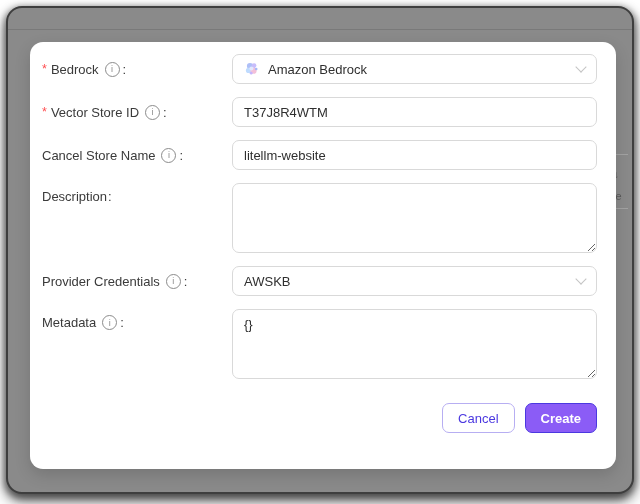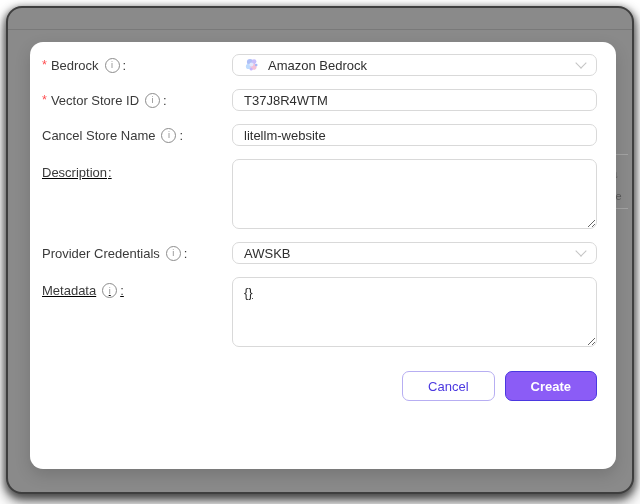--- a/index.html
+++ b/index.html
@@ -32,49 +32,49 @@
   }
   .modal-close{
     position:absolute;top:12px;right:16px;width:20px;height:20px;
     display:flex;align-items:center;justify-content:center;
     color:#8f8f8f;font-size:15px;cursor:pointer;line-height:1;
   }
   .modal-title{
     font-size:14.5px;font-weight:700;color:#141414;line-height:20px;margin:0 0 6px 0;
   }
   .row{display:grid;grid-template-columns:190px 1fr;align-items:center;margin-bottom:13px;}
-  .row.top{align-items:start;text-decoration:underline;}
+  .row.top{align-items:start;}
   .row.top .label{padding-top:6px;}
   .label{font-size:13px;color:#3a3a3a;display:flex;align-items:center;}
   .req{color:#ff4d4f;margin-right:4px;font-size:12.5px;}
   .info{
     display:inline-flex;align-items:center;justify-content:center;
     width:13px;height:13px;border:1px solid #8c8c8c;border-radius:50%;
     font-size:9px;color:#8c8c8c;margin:0 2px 0 6px;flex:0 0 auto;
   }
   .colon{margin-left:1px;color:#3a3a3a;}
 
   .ctrl{
-    box-sizing:border-box;width:100%;height:22px;
+    box-sizing:border-box;width:100%;height:30px;
     border:1px solid #d9d9d9;border-radius:7px;background:#fff;
     font-size:13px;color:#2f2f2f;padding:0 11px;outline:none;
     font-family:"Liberation Sans","DejaVu Sans",sans-serif;
   }
   .selectbox{display:flex;align-items:center;gap:8px;position:relative;cursor:pointer;}
   .selectbox .val{flex:1 1 auto;}
   .chev{
     width:7px;height:7px;border-right:1.6px solid #c4c4c4;border-bottom:1.6px solid #c4c4c4;
     transform:rotate(45deg);margin-top:-4px;flex:0 0 auto;
   }
   textarea.ctrl{height:70px;padding:6px 11px;resize:both;line-height:1.45;}
   .logo{width:16px;height:16px;flex:0 0 auto;}
 
   .footer{display:flex;justify-content:flex-end;gap:10px;margin-top:24px;}
   .btn{
-    height:30px;padding:0 25px;border-radius:7px;font-size:13px;cursor:pointer;
+    height:30px;padding:0 15px;border-radius:7px;font-size:13px;cursor:pointer;
     font-family:"Liberation Sans","DejaVu Sans",sans-serif;display:flex;align-items:center;
   }
   .btn-cancel{background:#fff;border:1px solid #b7aef2;color:#4b38e0;}
   .btn-primary{background:#8b5cf6;border:1px solid #4b38e0;color:#fff;font-weight:600;}
 </style>
 </head>
 <body>
 
 <div class="window">
   <div class="bg-topline"></div>

